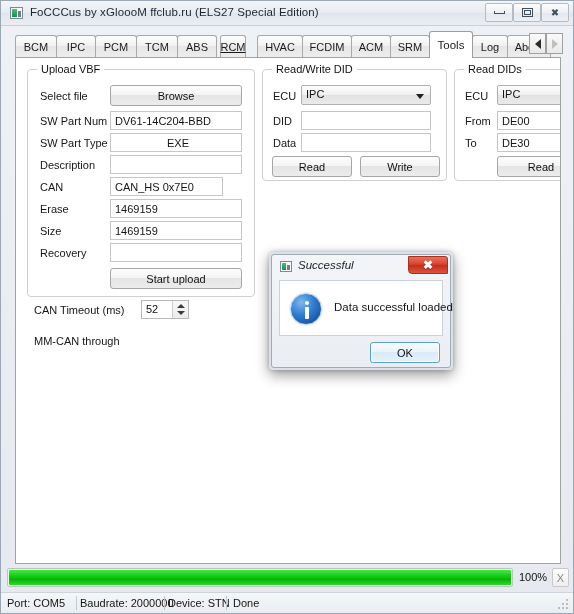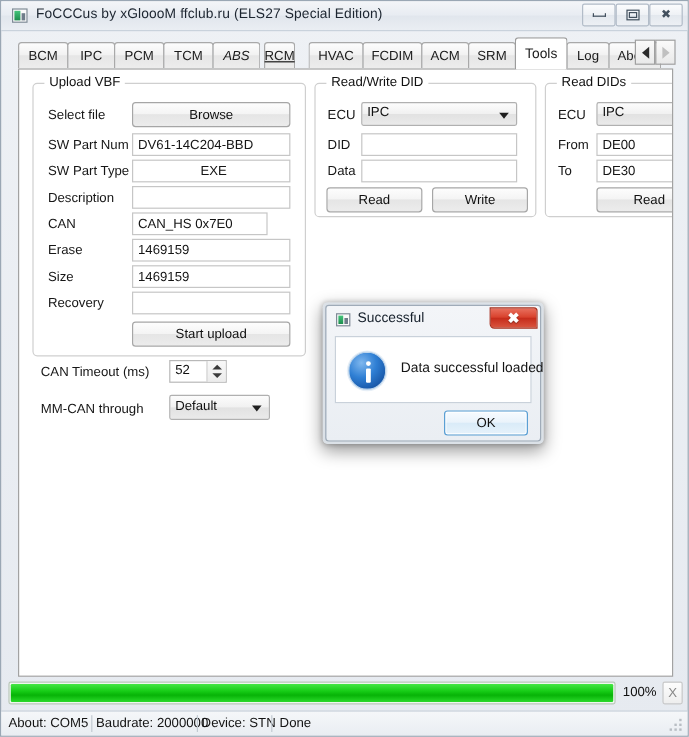--- a/index.html
+++ b/index.html
@@ -342,20 +342,21 @@
   #dlg-icon b {
     position: absolute; left: 6px; top: 3px;
     width: 3px; height: 5px;
     background: #6f7d8a;
     display: block;
   }
   #dlg-title {
     position: absolute; left: 26px; top: 4px;
     font-size: 11.5px; color: #16202b;
     white-space: nowrap;
+    font-style: italic;
   }
   #dlg-close {
     position: absolute;
     right: 2px; top: 1px;
     width: 40px; height: 18px;
     background: linear-gradient(to bottom, #e8705e 0%, #d9432e 45%, #c62d1c 52%, #d9553f 100%);
     border: 1px solid #a8301e;
     border-radius: 0 3px 0 4px;
     display: flex; align-items: center; justify-content: center;
     color: #ffffff;
@@ -450,21 +451,21 @@
       </div>
       <div class="tab" style="left: 41px; width: 40px;">
         <span>IPC</span>
       </div>
       <div class="tab" style="left: 80px; width: 42px;">
         <span>PCM</span>
       </div>
       <div class="tab" style="left: 121px; width: 42px;">
         <span>TCM</span>
       </div>
-      <div class="tab" style="left: 162px; width: 40px; font-style: italic;">
+      <div class="tab" style="left: 162px; width: 40px;">
         <span>ABS</span>
       </div>
       <div class="tab" style="left: 205px; width: 26px; text-decoration: underline;">
         <span>RCM</span>
       </div>
       <div class="tab" style="left: 242px; width: 46px;">
         <span>HVAC</span>
       </div>
       <div class="tab" style="left: 287px; width: 50px;">
         <span>FCDIM</span>
@@ -564,36 +565,32 @@
     <div class="fld-label" style="left:18px; top:245px;">CAN Timeout (ms)</div>
     <div id="spin-box" style="left:125px; top:242px;">
       <span id="spin-val">52</span>
       <span id="spin-btns">
         <span class="up"></span>
         <span class="dn"></span>
       </span>
     </div>
 
     <div class="fld-label" style="left:18px; top:276px;">MM-CAN through</div>
-    <div class="combo" style="left:125px; top:271px; width:84px; height:21px;">
-      <span class="cval" style="top:3px;">Default</span>
-      <span class="carrow"></span>
-    </div>
   </div>
 
   <div id="progress-row">
     <div id="progress-track">
       <div id="progress-fill" style="width: 502px; background: linear-gradient(rgb(69, 230, 69) 0%, rgb(22, 204, 22) 40%, rgb(7, 179, 7) 62%, rgb(42, 218, 42) 100%);"></div>
     </div>
     <div id="progress-pct">100%</div>
     <div id="progress-cancel">X</div>
   </div>
 
   <div id="statusbar">
-    <div class="sb-cell" style="left:6px;">About: COM5</div>
+    <div class="sb-cell" style="left:6px;">Port: COM5</div>
     <div class="sb-sep" style="left:75px;"></div>
     <div class="sb-cell" style="left:79px;">Baudrate: 2000000</div>
     <div class="sb-sep" style="left:163px;"></div>
     <div class="sb-cell" style="left:167px;">Device: STN</div>
     <div class="sb-sep" style="left:225px;"></div>
     <div class="sb-cell" style="left:232px;">Done</div>
     <div id="sb-grip">
       <span style="left:8px;top:0px;"></span>
       <span style="left:4px;top:4px;"></span>
         <span style="left:8px;top:4px;"></span>

